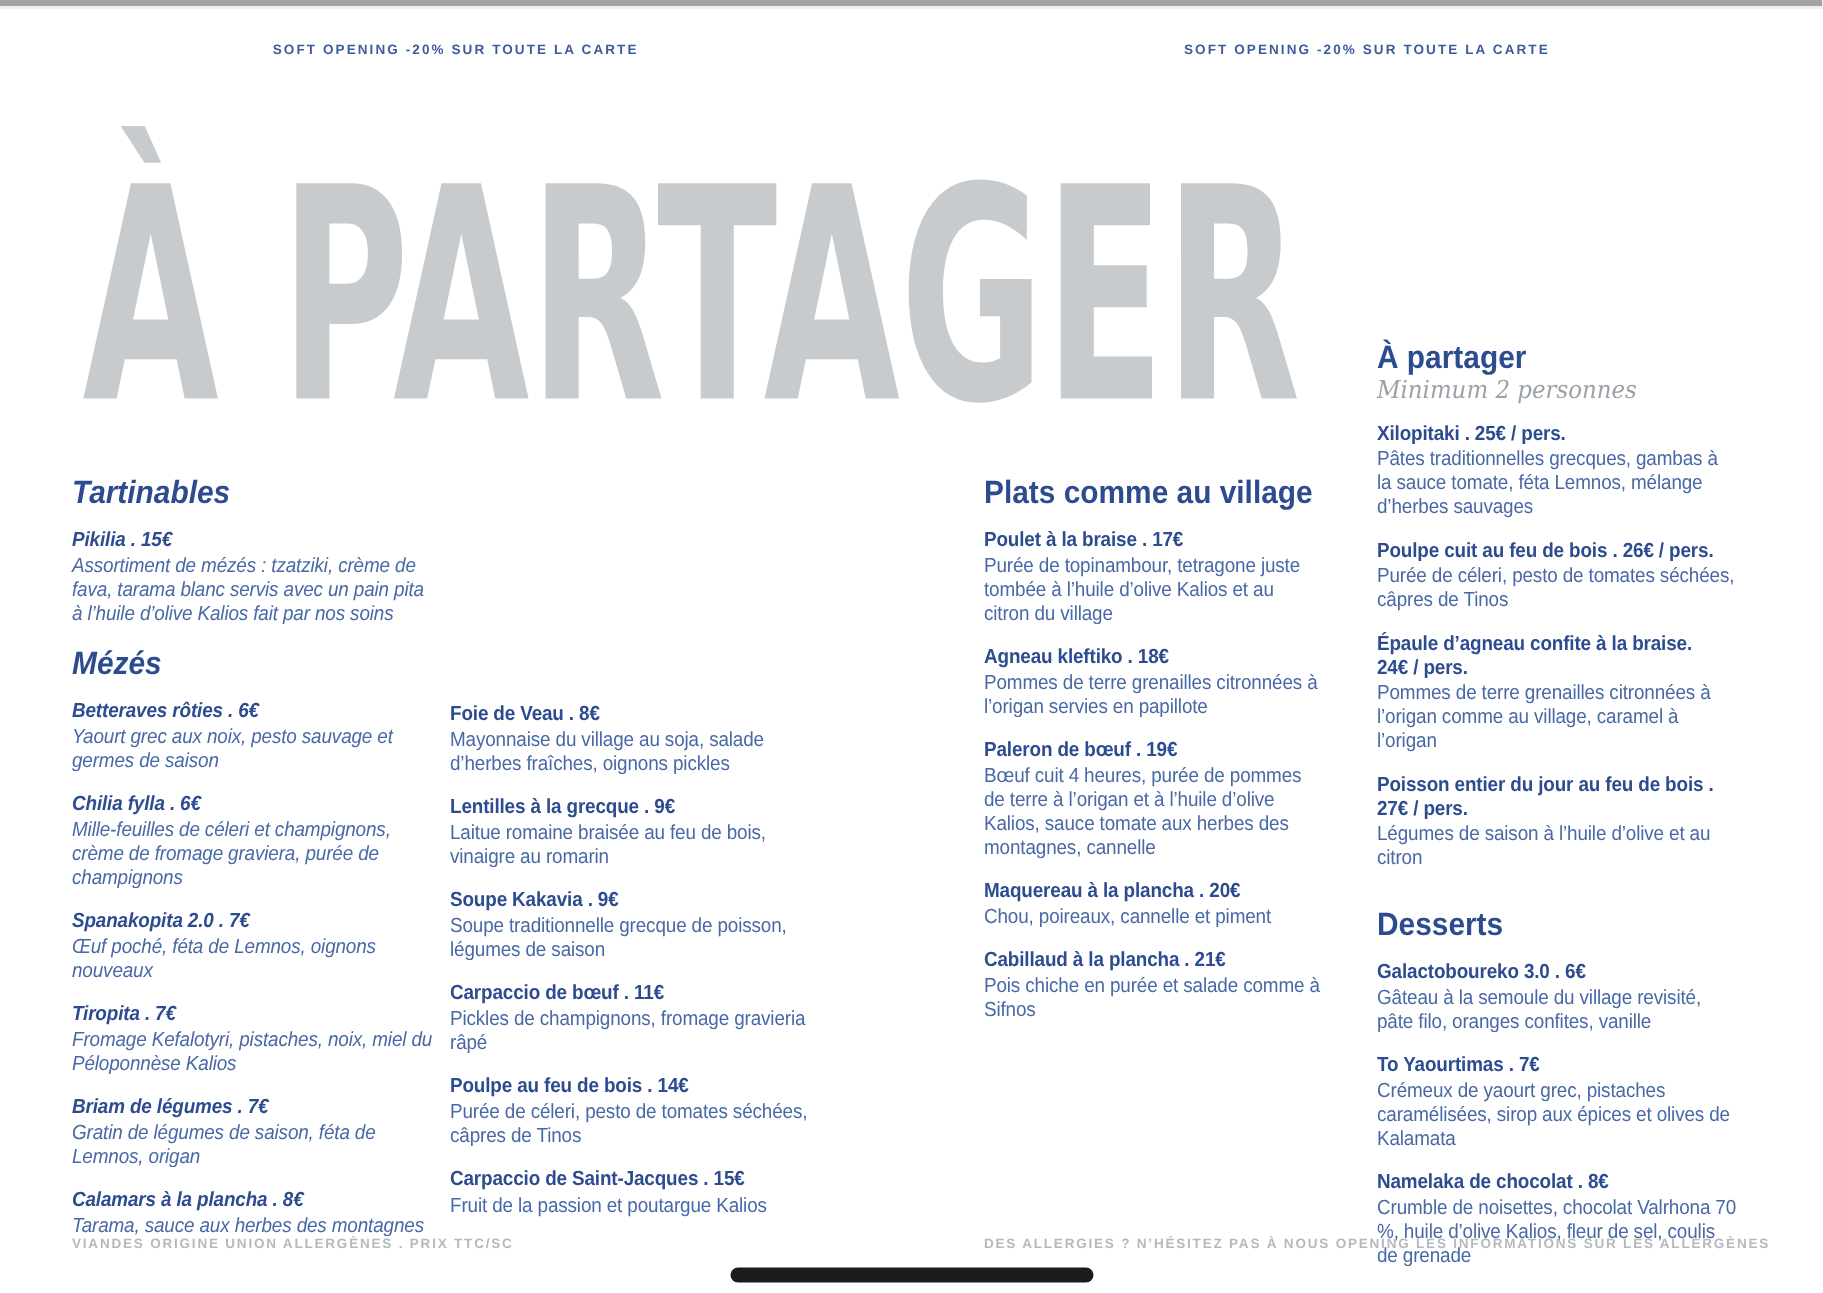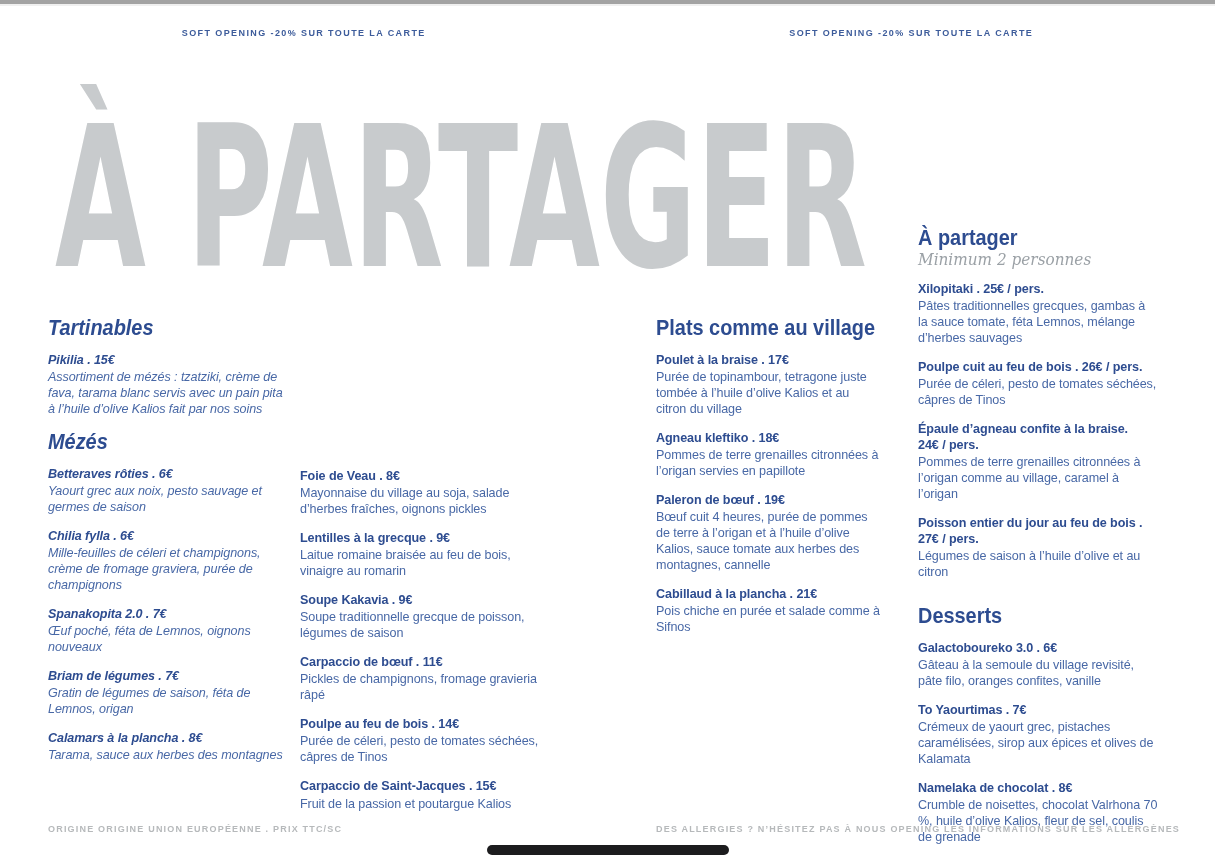--- a/index.html
+++ b/index.html
@@ -102,20 +102,24 @@
     </div>
     <div class="item">
       <div class="iname cond">Chilia fylla . 6€</div>
       <div class="idesc cond">Mille-feuilles de céleri et champignons, crème de fromage graviera, purée de champignons</div>
     </div>
     <div class="item">
       <div class="iname cond">Spanakopita 2.0 . 7€</div>
       <div class="idesc cond">Œuf poché, féta de Lemnos, oignons nouveaux</div>
     </div>
     <div class="item">
+      <div class="iname cond">Tiropita . 7€</div>
+      <div class="idesc cond">Fromage Kefalotyri, pistaches, noix, miel du Péloponnèse Kalios</div>
+    </div>
+    <div class="item">
       <div class="iname cond">Briam de légumes . 7€</div>
       <div class="idesc cond">Gratin de légumes de saison, féta de Lemnos, origan</div>
     </div>
     <div class="item">
       <div class="iname cond">Calamars à la plancha . 8€</div>
       <div class="idesc cond">Tarama, sauce aux herbes des montagnes</div>
     </div>
   </div>
 
   <div class="col col2">
@@ -152,20 +156,24 @@
       <div class="iname cond">Poulet à la braise . 17€</div>
       <div class="idesc cond">Purée de topinambour, tetragone juste tombée à l’huile d’olive Kalios et au citron du village</div>
     </div>
     <div class="item">
       <div class="iname cond">Agneau kleftiko . 18€</div>
       <div class="idesc cond">Pommes de terre grenailles citronnées à l’origan servies en papillote</div>
     </div>
     <div class="item">
       <div class="iname cond">Paleron de bœuf . 19€</div>
       <div class="idesc cond">Bœuf cuit 4 heures, purée de pommes de terre à l’origan et à l’huile d’olive Kalios, sauce tomate aux herbes des montagnes, cannelle</div>
+    </div>
+    <div class="item">
+      <div class="iname cond">Maquereau à la plancha . 20€</div>
+      <div class="idesc cond">Chou, poireaux, cannelle et piment</div>
     </div>
     <div class="item">
       <div class="iname cond">Cabillaud à la plancha . 21€</div>
       <div class="idesc cond">Pois chiche en purée et salade comme à Sifnos</div>
     </div>
   </div>
 
   <div class="col col4">
     <h2 class="heading cond" style="margin-bottom:4px;">À partager</h2>
     <div class="subtitle cond">Minimum 2 personnes</div>
@@ -198,18 +206,18 @@
     <div class="item">
       <div class="iname cond">To Yaourtimas . 7€</div>
       <div class="idesc cond">Crémeux de yaourt grec, pistaches caramélisées, sirop aux épices et olives de Kalamata</div>
     </div>
     <div class="item">
       <div class="iname cond">Namelaka de chocolat . 8€</div>
       <div class="idesc cond">Crumble de noisettes, chocolat Valrhona 70 %, huile d’olive Kalios, fleur de sel, coulis de grenade</div>
     </div>
   </div>
 
-  <div class="footer left">ORIGINE ORIGINE UNION EUROPÉENNE . PRIX TTC/SC</div>
+  <div class="footer left">VIANDES ORIGINE UNION ALLERGÈNES . PRIX TTC/SC</div>
   <div class="footer right">DES ALLERGIES ? N’HÉSITEZ PAS À NOUS OPENING LES INFORMATIONS SUR LES ALLERGÈNES</div>
 
   <div class="home-indicator"></div>
 
 </div>
 
 </body></html>

